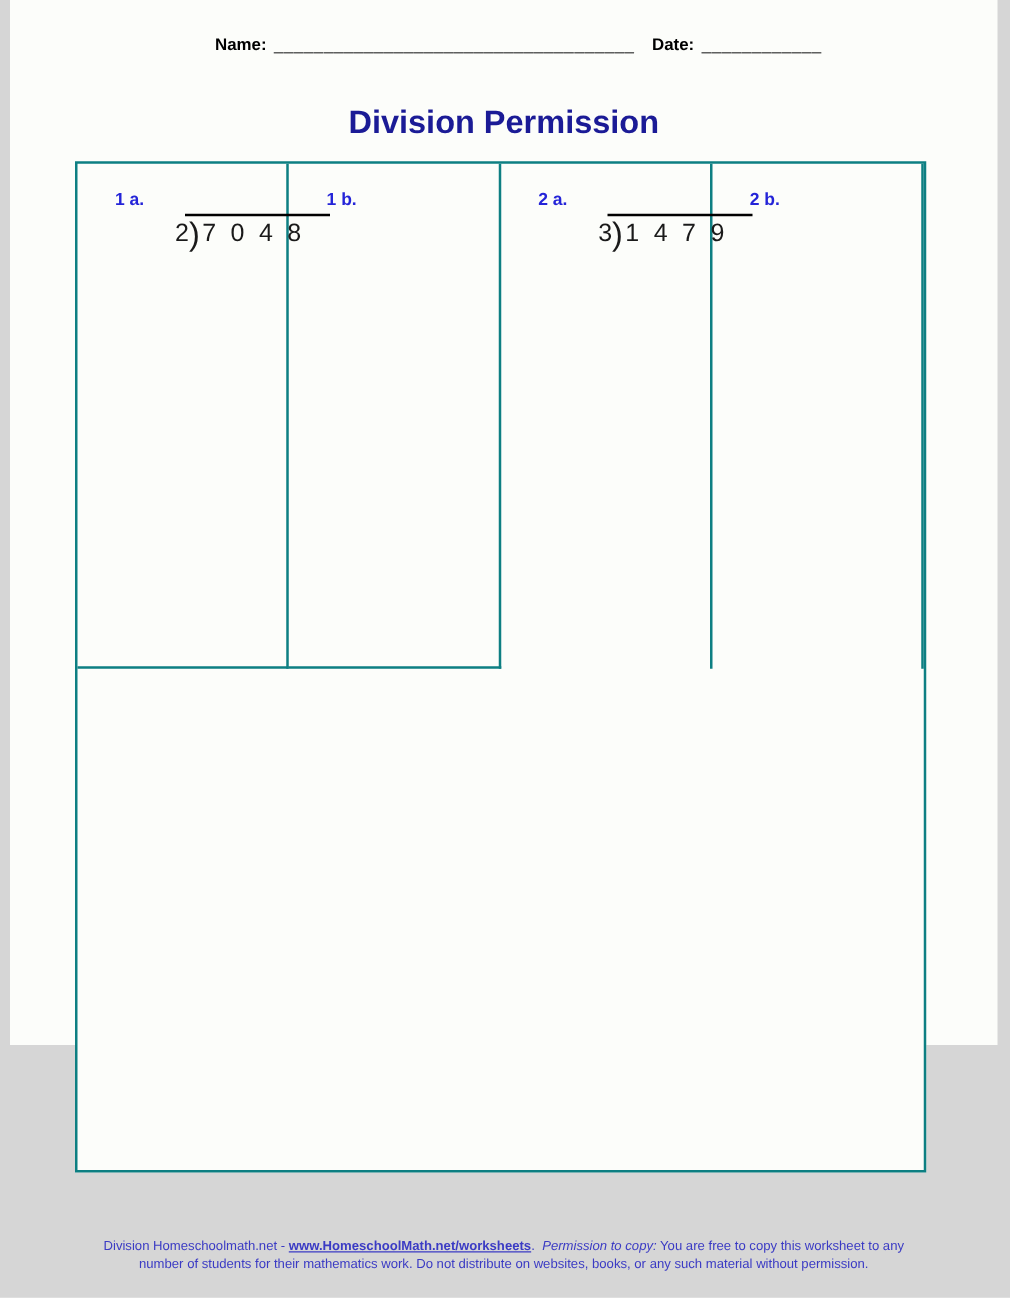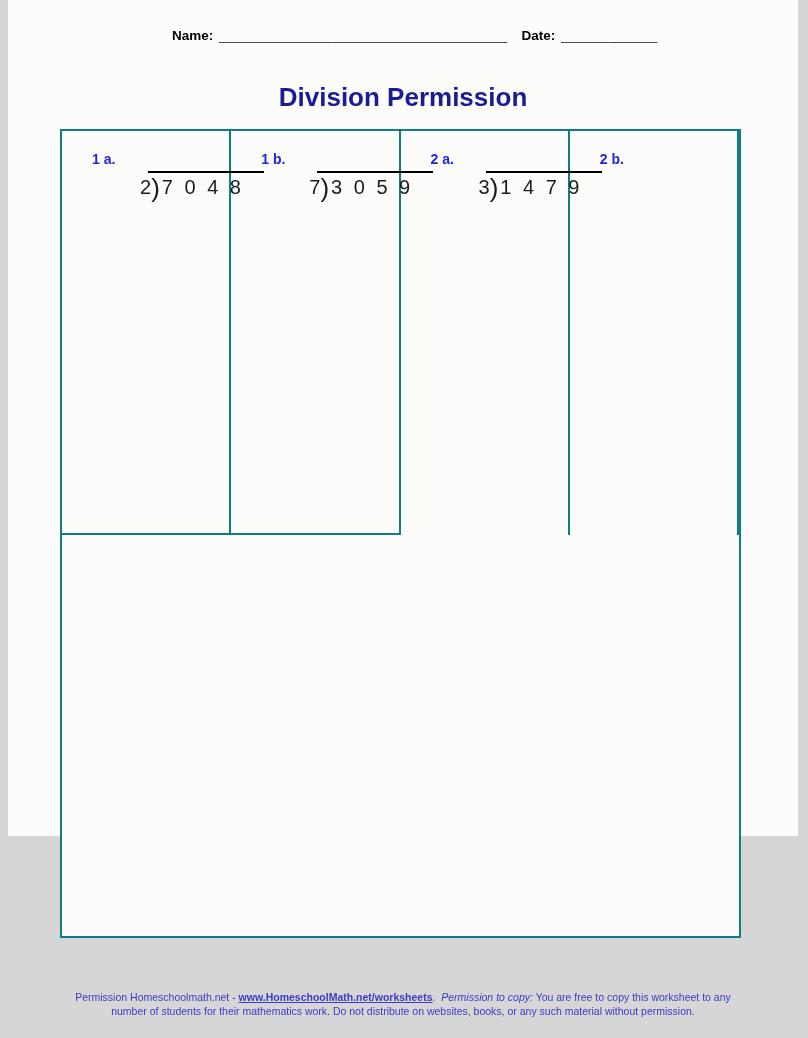--- a/index.html
+++ b/index.html
@@ -117,34 +117,33 @@
 
   <div class="worksheet-grid">
 
     <div class="cell bR bB">
       <div class="plabel">1 a.</div>
       <div class="expr"><span class="divisor">2</span><span class="paren">)</span><span class="dividend">7 0 4 8</span></div>
     </div>
 
     <div class="cell bR bB">
       <div class="plabel">1 b.</div>
-      <div class="expr"><span class="divisor">7</span><span class="paren">)</span><span class="dividend">3 0 5 9</span></div>
     </div>
 
 
     <div class="cell bR">
       <div class="plabel">2 a.</div>
       <div class="expr"><span class="divisor">3</span><span class="paren">)</span><span class="dividend">1 4 7 9</span></div>
     </div>
 
     <div class="cell bR">
       <div class="plabel">2 b.</div>
     </div>
 
 
   </div>
 
   <div class="footer">
-    <div><span>Permission Homeschoolmath.net - </span><span class="link">www.HomeschoolMath.net/worksheets</span><span>.&nbsp;&nbsp;</span><span class="italic">Permission to copy:</span><span> You are free to copy this worksheet to any</span></div>
+    <div><span>Division Homeschoolmath.net - </span><span class="link">www.HomeschoolMath.net/worksheets</span><span>.&nbsp;&nbsp;</span><span class="italic">Permission to copy:</span><span> You are free to copy this worksheet to any</span></div>
     <div>number of students for their mathematics work. Do not distribute on websites, books, or any such material without permission.</div>
   </div>
 
 </div>
 
 </body></html>

